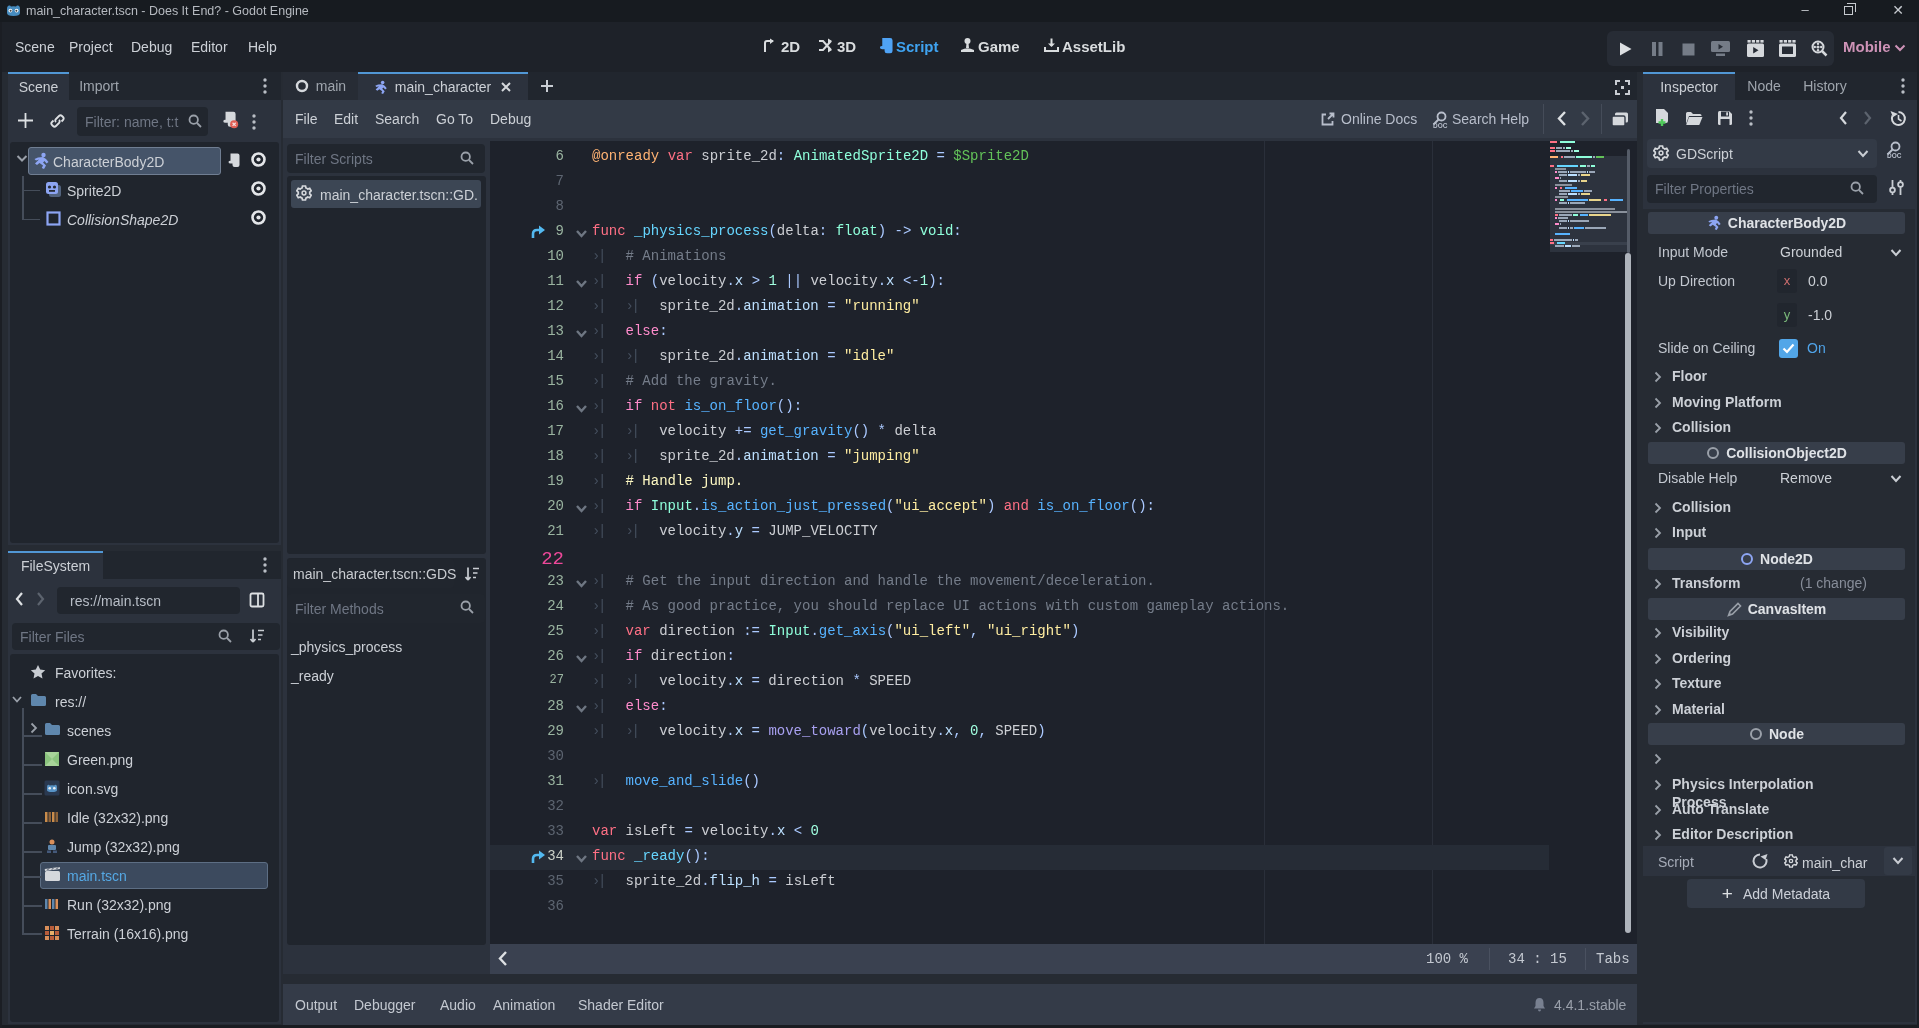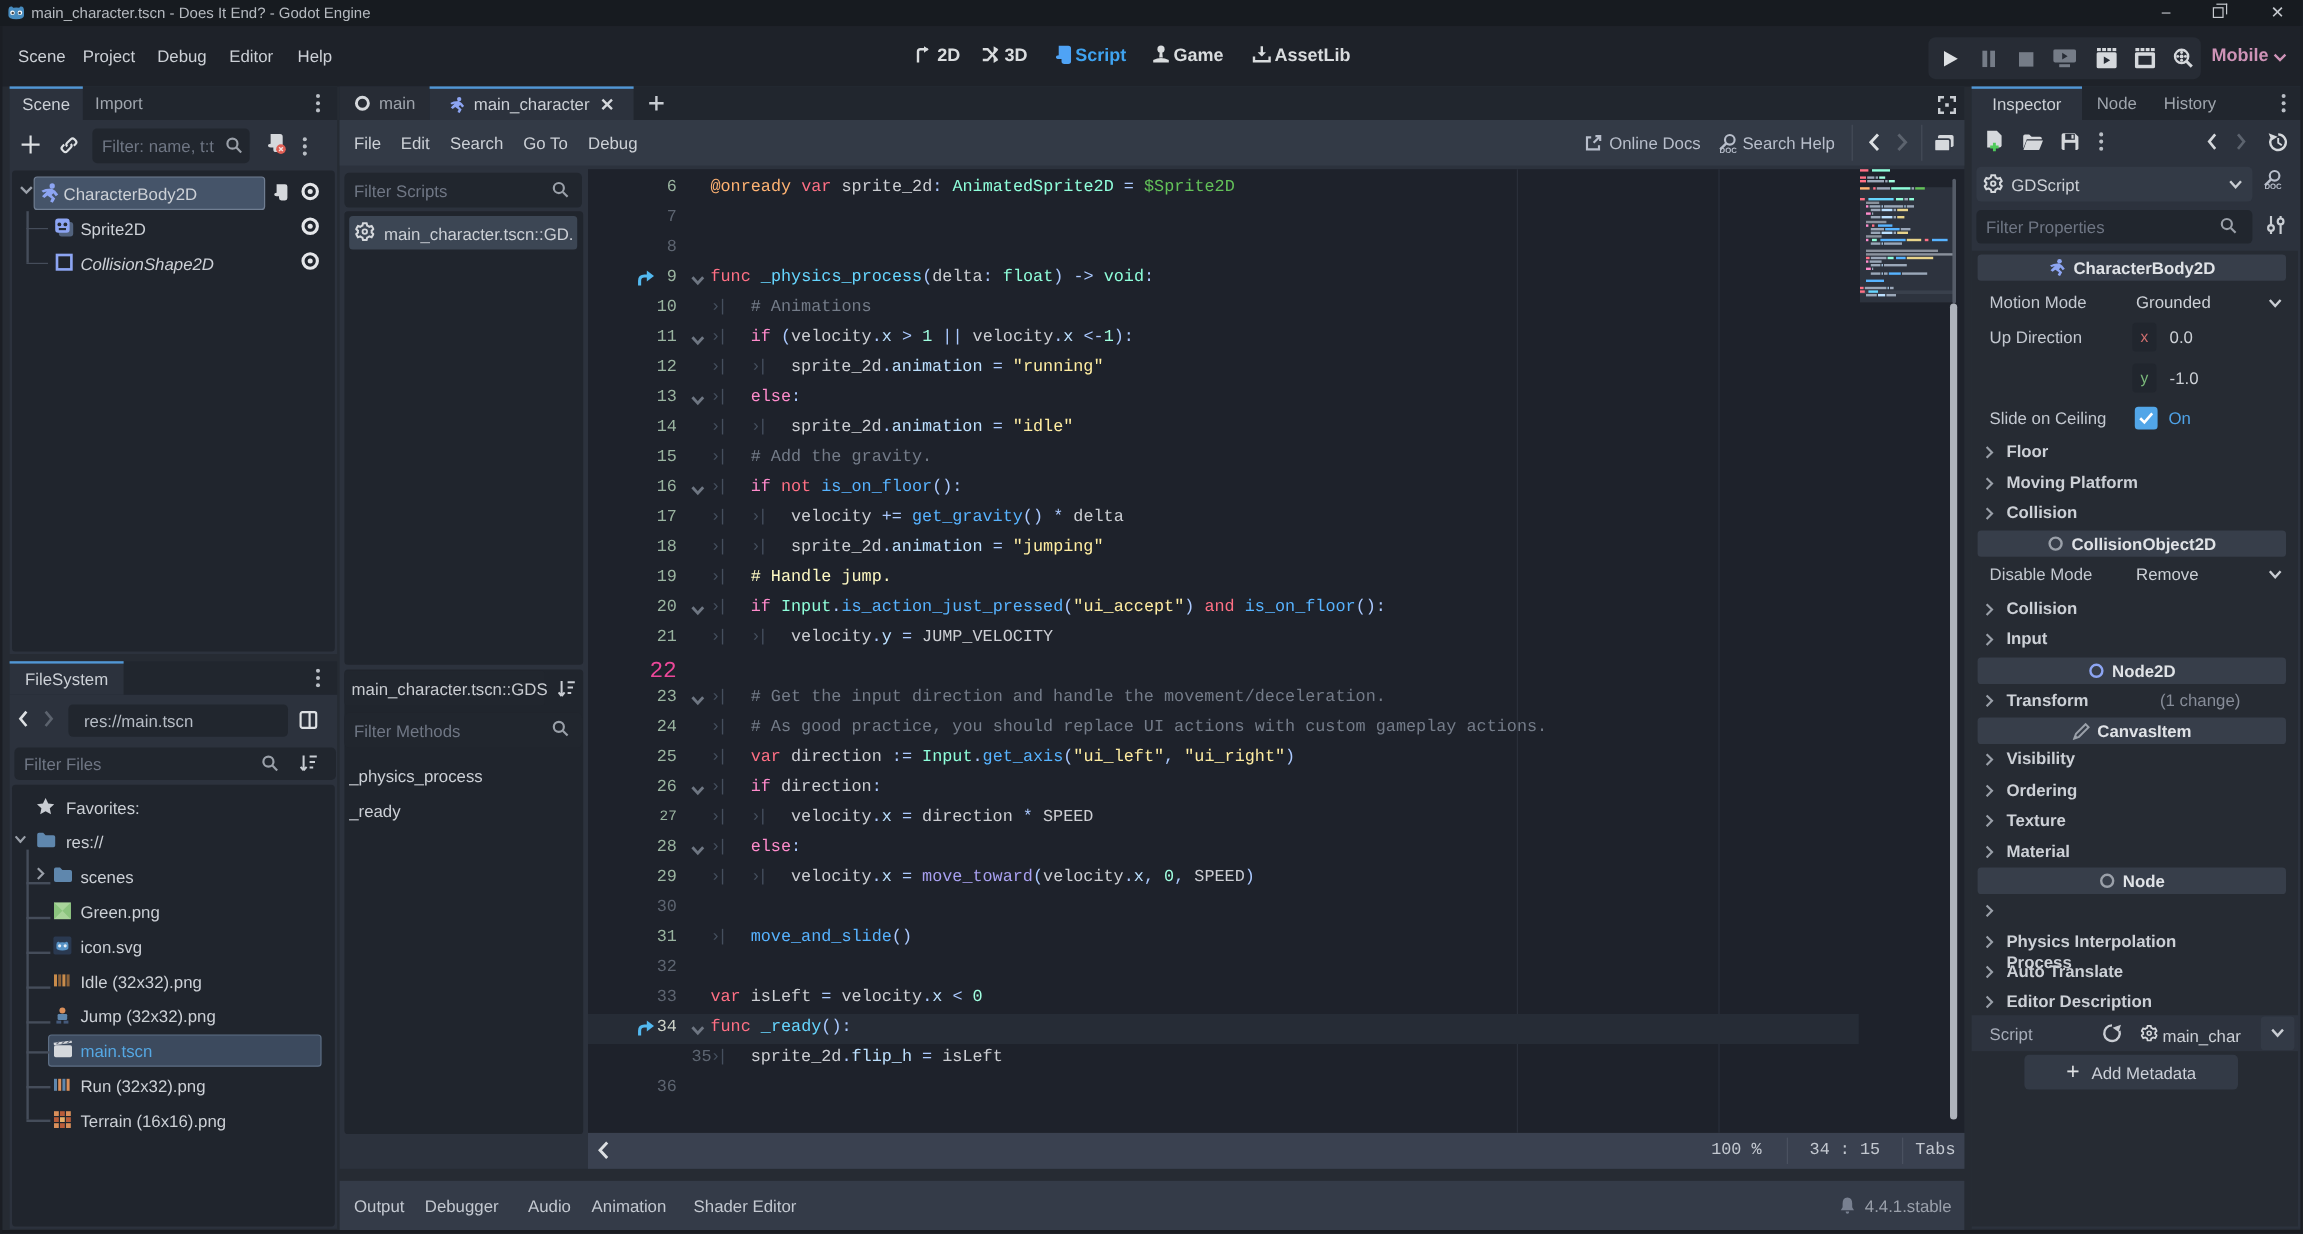--- a/index.html
+++ b/index.html
@@ -595,21 +595,21 @@
 <div class="abs mono" style="left:490px;top:798.0px;width:74px;text-align:right;font-size:14px;color:#5d6571;">32</div>
 <div class="abs mono" style="left:490px;top:823.0px;width:74px;text-align:right;font-size:14px;color:#5d6571;">33</div>
 <div class="abs mono" style="left:592px;top:823.0px;font-size:14px;white-space:pre;"><span style="color:#ff7085">var</span><span style="color:#ccced3"> isLeft </span><span style="color:#abc9ff">=</span><span style="color:#ccced3"> velocity</span><span style="color:#abc9ff">.</span><span style="color:#bce0ff">x</span><span style="color:#ccced3"> </span><span style="color:#abc9ff">&lt;</span><span style="color:#ccced3"> </span><span style="color:#a1ffe0">0</span></div>
 <div class="abs mono" style="left:490px;top:848.0px;width:74px;text-align:right;font-size:14px;color:#ccd2c8;">34</div>
 <div class="abs" style="left:575px;top:853.5px;">
     <svg width="13" height="10" viewBox="0 0 13 10">
       <path d="M2 2 L6.5 7 L11 2" fill="none" stroke="#6e7682" stroke-width="2.4"></path>
     </svg>
   </div>
 <div class="abs mono" style="left:592px;top:848.0px;font-size:14px;white-space:pre;"><span style="color:#ff7085">func</span><span style="color:#ccced3"> </span><span style="color:#66d6ff">_ready</span><span style="color:#abc9ff">():</span></div>
-<div class="abs mono" style="left:490px;top:873.0px;width:74px;text-align:right;font-size:14px;color:#5d6571;margin-left:29px;">35</div>
+<div class="abs mono" style="left:490px;top:873.0px;width:74px;text-align:right;font-size:14px;color:#5d6571;">35</div>
 <div class="abs mono" style="left:592px;top:873.0px;font-size:14px;white-space:pre;"><i>›|</i><span style="color:#ccced3">sprite_2d</span><span style="color:#abc9ff">.</span><span style="color:#bce0ff">flip_h</span><span style="color:#ccced3"> </span><span style="color:#abc9ff">=</span><span style="color:#ccced3"> isLeft</span></div>
 <div class="abs mono" style="left:490px;top:898.0px;width:74px;text-align:right;font-size:14px;color:#5d6571;">36</div>
 <div class="abs" style="left:531px;top:224.5px;">
     <svg width="16" height="15" viewBox="0 0 16 15">
       <path d="M2 13 L2 9 Q2 5 6 5 L10 5" fill="none" stroke="#53b9f0" stroke-width="2.6"></path>
       <path d="M8 0.5 L14 5 L8 9.5 Z" fill="#53b9f0"></path>
     </svg>
   </div>
 <div class="abs" style="left:531px;top:849.5px;">
     <svg width="16" height="15" viewBox="0 0 16 15">
@@ -803,21 +803,21 @@
       <circle cx="12.5" cy="5.5" r="2.4" fill="#2c323d"></circle>
     </svg>
   </div>
 <div class="abs" style="left:1643px;top:209px;width:272px;height:813px;background:#262b33;"></div>
 <div class="abs" style="left:1648px;top:212px;width:257px;height:22px;background:#373e4a;border-radius:3px;display:flex;align-items:center;justify-content:center;color:#dfe2e6;font-size:14px;font-weight:bold;"><svg width="15" height="16" viewBox="0 0 17 18" style="margin-right:6px;">
       <g fill="#8da5f3">
         <circle cx="10.5" cy="3" r="2.2"></circle>
         <path d="M5 5.5 L10 5 L13 7 L15.5 10 L13.5 11.5 L11.5 9 L10 10.5 L13 13.5 L11 17 L8.8 16 L10 13.5 L6.5 11 L4 13 L2 11.5 L6 7.5 L3 8.5 L1.5 7 Z"></path>
       </g>
     </svg>CharacterBody2D</div>
-<div class="abs ui" style="left:1658px;top:244px;color:#c3c8d0;">Motion Mode</div>
+<div class="abs ui" style="left:1658px;top:244px;color:#c3c8d0;">Input Mode</div>
 <div class="abs ui" style="left:1780px;top:244px;">Grounded</div>
 <div class="abs" style="left:1890px;top:249px;">
     <svg width="12" height="8" viewBox="0 0 12 8">
       <path d="M1.5 1 L6 6 L10.5 1" fill="none" stroke="#c9cdd3" stroke-width="2"></path>
     </svg>
   </div>
 <div class="abs ui" style="left:1658px;top:273px;color:#c3c8d0;">Up Direction</div>
 <div class="abs" style="left:1777px;top:269px;width:20px;height:24px;background:#21262e;border-radius:3px;color:#cd6e6e;font-size:13px;text-align:center;line-height:24px;">x</div>
 <div class="abs ui" style="left:1808px;top:273px;">0.0</div>
 <div class="abs" style="left:1777px;top:303px;width:20px;height:24px;background:#21262e;border-radius:3px;color:#7ab87a;font-size:13px;text-align:center;line-height:24px;">y</div>
@@ -904,21 +904,21 @@
 <div class="abs ui" style="left:1672px;top:801px;font-weight:bold;">Auto Translate</div>
 <div class="abs" style="left:1654px;top:829px;">
     <svg width="8" height="12" viewBox="0 0 8 12">
       <path d="M1.5 1.5 L6 6 L1.5 10.5" fill="none" stroke="#9aa0a9" stroke-width="1.8"></path>
     </svg>
   </div>
 <div class="abs ui" style="left:1672px;top:826px;font-weight:bold;">Editor Description</div>
 <div class="abs" style="left:1648px;top:442px;width:257px;height:22px;background:#373e4a;border-radius:3px;display:flex;align-items:center;justify-content:center;color:#dfe2e6;font-size:14px;font-weight:bold;"><svg width="14" height="14" viewBox="0 0 14 14" style="margin-right:6px;">
       <circle cx="7" cy="7" r="5" fill="none" stroke="#9aa0a9" stroke-width="2"></circle>
     </svg>CollisionObject2D</div>
-<div class="abs ui" style="left:1658px;top:470px;color:#c3c8d0;">Disable Mode</div>
+<div class="abs ui" style="left:1658px;top:470px;color:#c3c8d0;">Disable Help</div>
 <div class="abs ui" style="left:1780px;top:470px;">Remove</div>
 <div class="abs" style="left:1890px;top:475px;">
     <svg width="12" height="8" viewBox="0 0 12 8">
       <path d="M1.5 1 L6 6 L10.5 1" fill="none" stroke="#c9cdd3" stroke-width="2"></path>
     </svg>
   </div>
 <div class="abs" style="left:1648px;top:548px;width:257px;height:22px;background:#373e4a;border-radius:3px;display:flex;align-items:center;justify-content:center;color:#dfe2e6;font-size:14px;font-weight:bold;"><svg width="14" height="14" viewBox="0 0 14 14" style="margin-right:6px;">
       <circle cx="7" cy="7" r="5" fill="none" stroke="#8da5f3" stroke-width="2"></circle>
     </svg>Node2D</div>
 <div class="abs" style="left:1654px;top:578px;">

